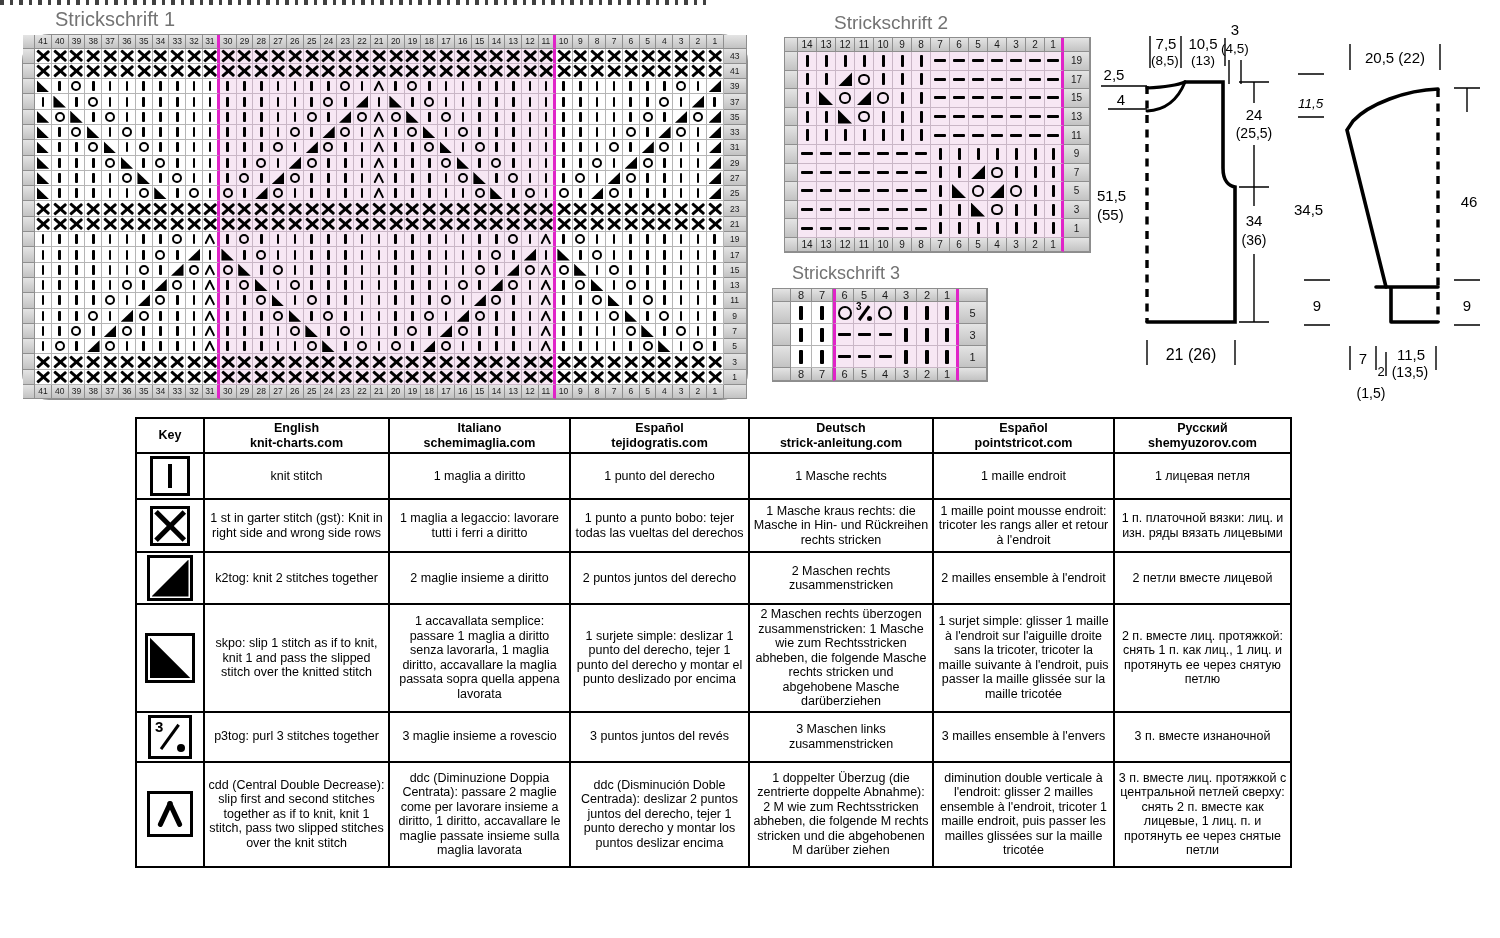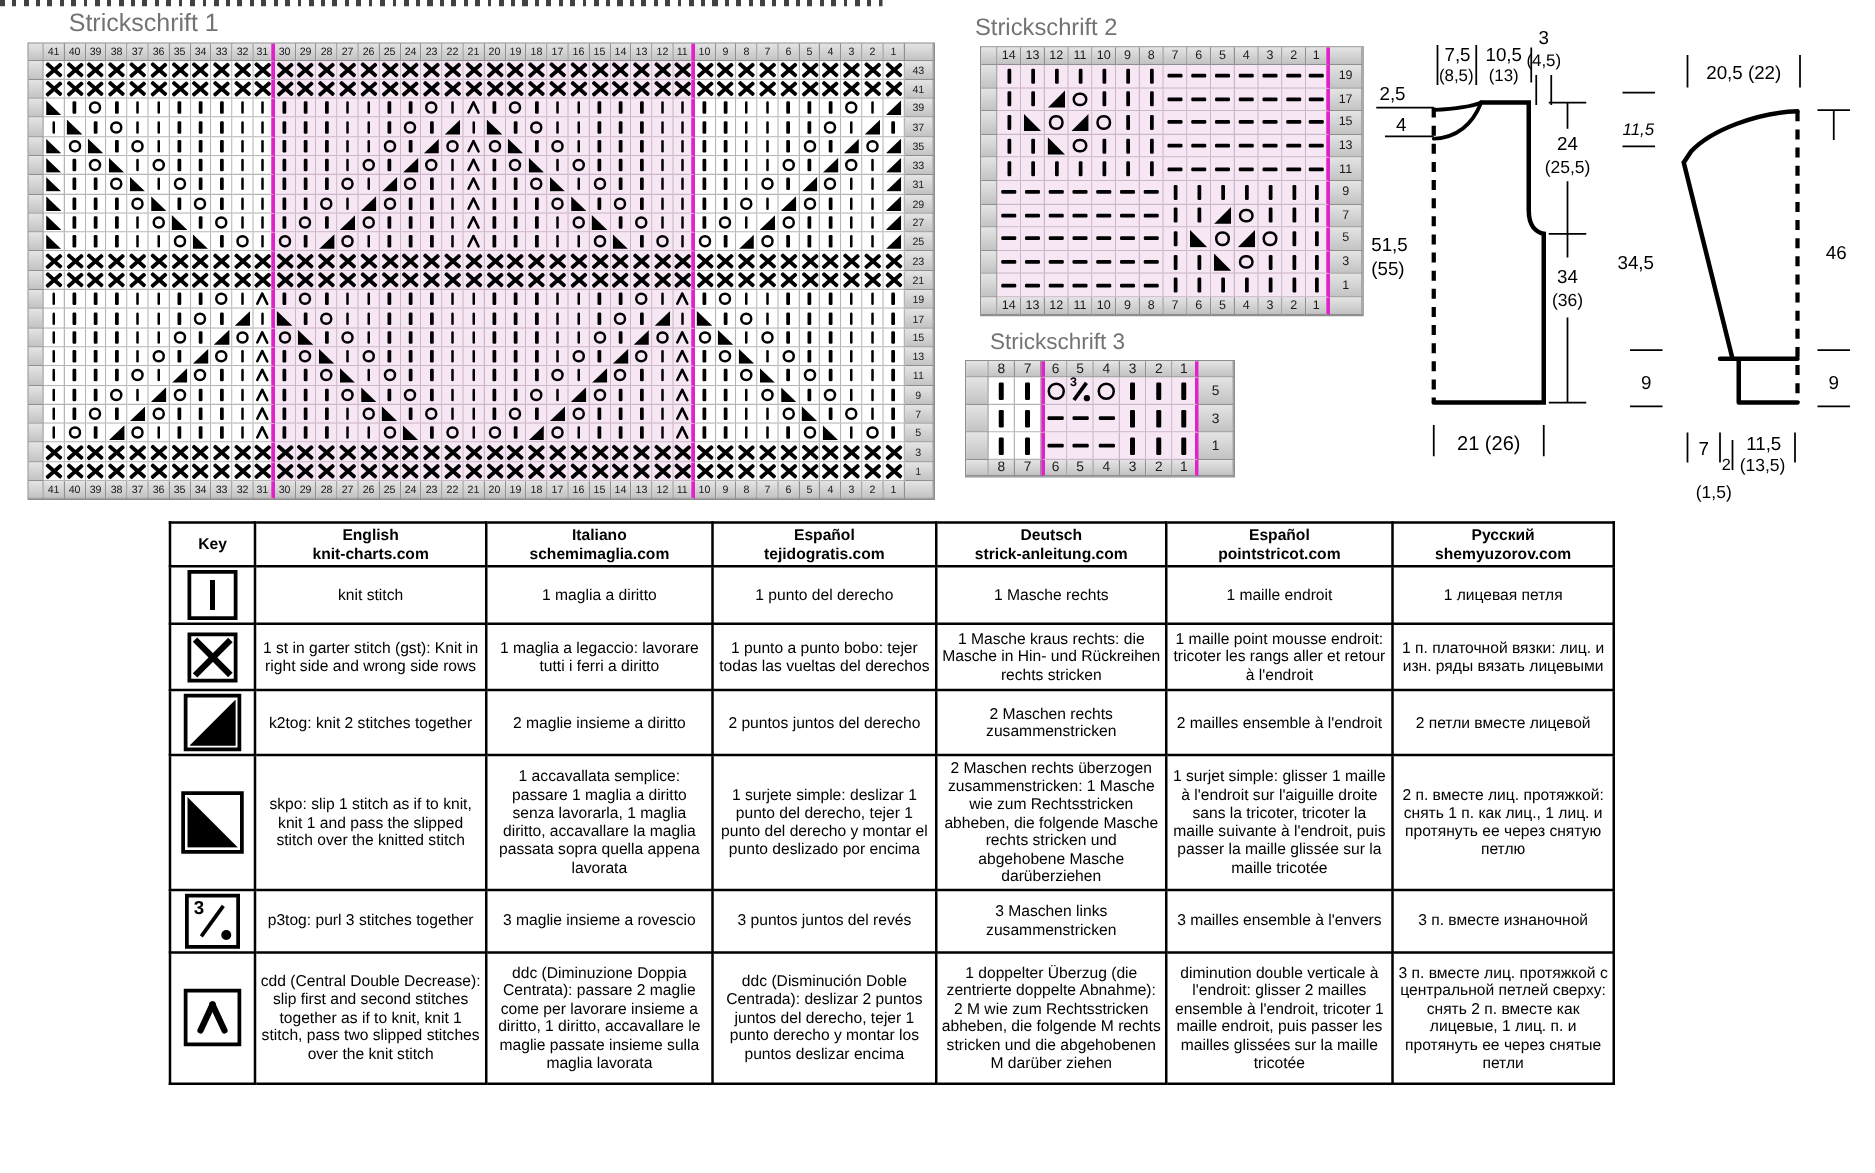--- a/index.html
+++ b/index.html
@@ -5,21 +5,21 @@
   html,body{margin:0;padding:0;background:#fff;}
   #page{position:relative;width:1500px;height:938px;background:#fff;overflow:hidden;
         font-family:"Liberation Sans",sans-serif;color:#000;}
   .abs{position:absolute;}
   
   #top-strip{left:0;top:0;width:706px;height:5px;opacity:.8;
     background:repeating-linear-gradient(90deg,#111 0 4px,transparent 4px 10px,#111 10px 13px,transparent 13px 19px);}
   
   .ctitle{font-size:20px;font-weight:500;color:#737373;white-space:nowrap;}
   #t1{left:55px;top:8px;}
-  #t2{left:780px;top:12px;font-size:19px;}
+  #t2{left:834px;top:12px;font-size:19px;}
   #t3{left:792px;top:263px;font-size:18px;}
   
   .chartgrid{display:grid;border:1px solid #8d8d8d;background:#fff;}
   #g1{left:22px;top:34px;}
   #g2{left:784px;top:37px;}
   #g3{left:772px;top:288px;}
   .cell,.hcell{position:relative;display:flex;align-items:center;justify-content:center;
     box-sizing:border-box;border-right:1px solid #b5b5b5;border-bottom:1px solid #b5b5b5;background:#fff;}
   .hcell{background:linear-gradient(#e4e4e4,#c3c3c3);border-right:1px solid #8f8f8f;border-bottom:1px solid #8f8f8f;
     color:#1a1a1a;font-weight:400;}
@@ -84,21 +84,21 @@
   .ki-cdd::before{transform:translateX(-50%) rotate(25deg);}
   .ki-cdd::after{transform:translateX(-50%) rotate(-25deg);}
 </style>
 </head>
 <body>
 
 <div id="page">
   <div id="top-strip" class="abs"></div>
 
   <h2 id="t1" class="abs ctitle" style="margin:0">Strickschrift 1</h2>
-  <div id="g1" class="abs chartgrid c1" style="grid-template-columns: 12px repeat(41, 16.8px) 23px; grid-template-rows: 13.5px repeat(22, 15.3px) 13.5px;">
+  <div id="g1" class="abs chartgrid c1" style="grid-template-columns: 12px repeat(41, 16.8px) 23px; grid-template-rows: 13.5px repeat(22, 15.3px) 13.5px; border-radius: 27px;">
       <div class="hcell"></div>
       <div class="hcell">41</div>
       <div class="hcell">40</div>
       <div class="hcell">39</div>
       <div class="hcell">38</div>
       <div class="hcell">37</div>
       <div class="hcell">36</div>
       <div class="hcell">35</div>
       <div class="hcell">34</div>
       <div class="hcell">33</div>

